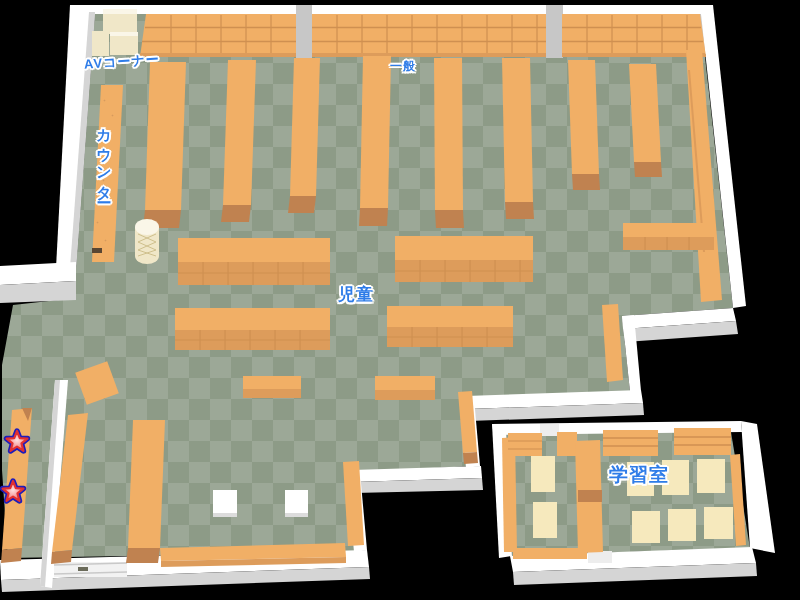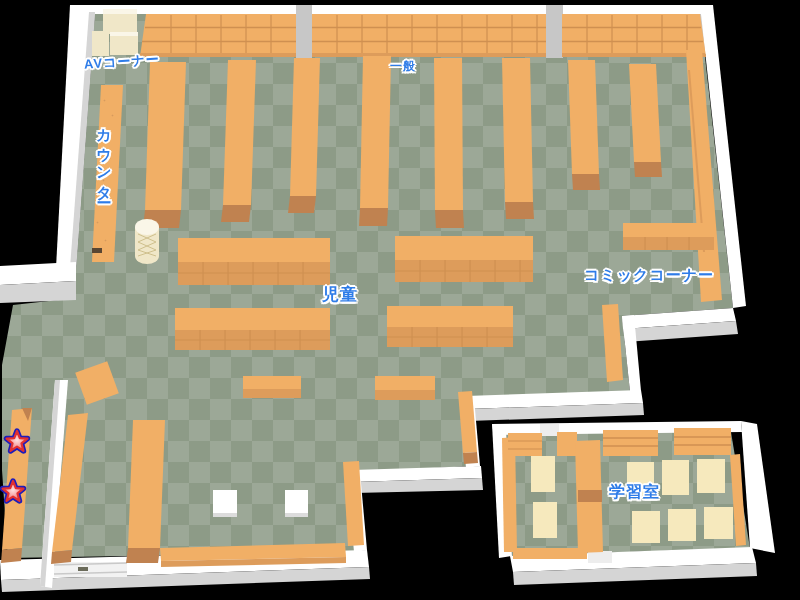--- a/index.html
+++ b/index.html
@@ -220,16 +220,15 @@
     <g transform="translate(13,492)">
       <path d="M0,-11 L2.76,-3.8 L10.46,-3.4 L4.47,1.45 L6.47,8.9 L0,4.7 L-6.47,8.9 L-4.47,1.45 L-10.46,-3.4 L-2.76,-3.8 Z" fill="none" stroke="#1d1dbb" stroke-width="5.5" stroke-linejoin="round"></path>
       <path d="M0,-11 L2.76,-3.8 L10.46,-3.4 L4.47,1.45 L6.47,8.9 L0,4.7 L-6.47,8.9 L-4.47,1.45 L-10.46,-3.4 L-2.76,-3.8 Z" fill="url(#starGrad)" stroke="#e23030" stroke-width="2.2" stroke-linejoin="round"></path>
     </g>
   </g>
 </svg>
 
   <div class="lbl" style="left:84px;top:53px;font-size:13px;transform:rotate(-4deg);">AVコーナー</div>
   <div class="lbl lbl-vert" style="left:94px;top:118px;font-size:15px;">カウンター</div>
   <div class="lbl" style="left:390px;top:58px;font-size:12px;">一般</div>
-  <div class="lbl" style="left:322px;top:283px;font-size:17px;">児童</div>
-  <div class="lbl" style="left:584px;top:266px;font-size:15px;">コミックコーナー</div>
-  <div class="lbl" style="left:609px;top:482px;font-size:16px;">学習室</div>
+  <div class="lbl" style="left:338px;top:283px;font-size:17px;">児童</div>
+  <div class="lbl" style="left:609px;top:462px;font-size:19px;">学習室</div>
 </div>
 
 </body></html>

